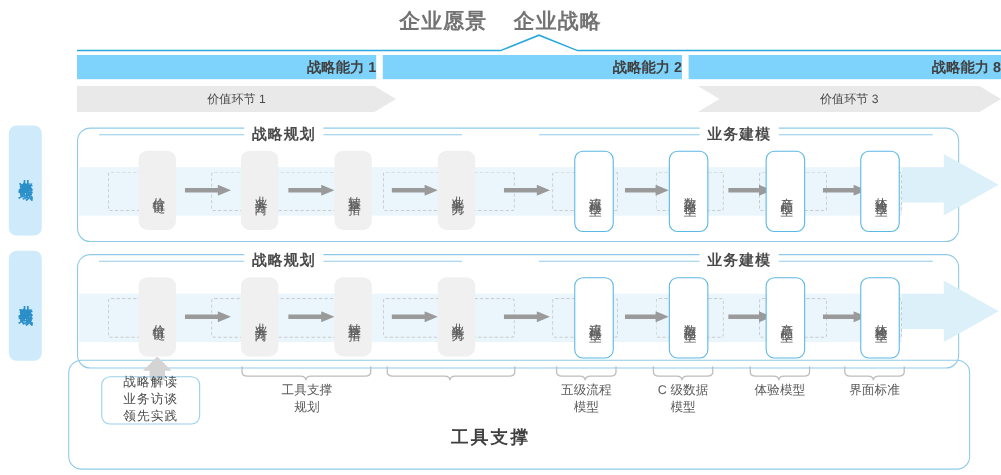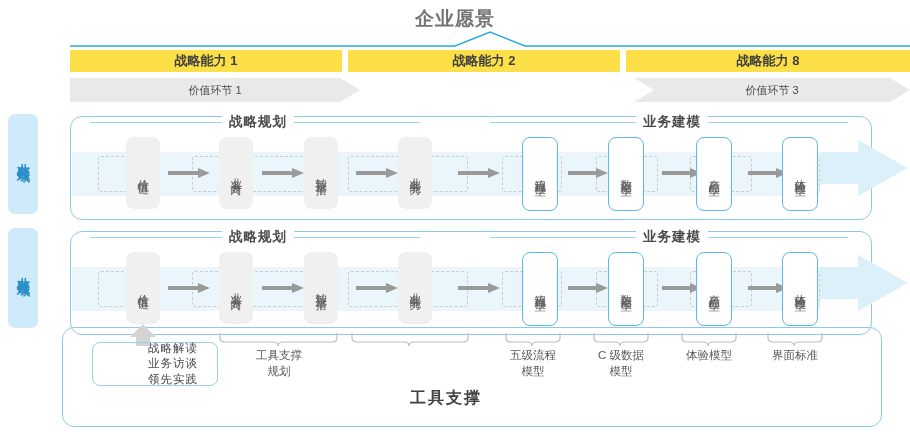--- a/index.html
+++ b/index.html
@@ -17,22 +17,22 @@
     position:absolute;left:0;top:6px;width:910px;height:26px;
     display:flex;align-items:center;justify-content:center;gap:24px;
   }
   .title-txt{
     color:#737373;font-size:19px;font-weight:bold;letter-spacing:1px;
     white-space:nowrap;
   }
   .title-connector{position:absolute;left:70px;top:30px;width:840px;height:20px;}
 
   
-  .band-cap{position:absolute;top:50px;height:22px;background:#fde047;
-    display:flex;align-items:center;justify-content:center;}
+  .band-cap{position:absolute;top:50px;height:22px;background:#7dd3fc;
+    display:flex;align-items:center;justify-content:flex-end;}
   .band-cap span{font-size:13px;font-weight:bold;color:#404040;white-space:nowrap;}
 
   .band-val-wrap{position:absolute;left:70px;top:78px;width:840px;height:24px;}
   .band-val{position:absolute;top:0;height:24px;background:#e9e9e9;
     display:flex;align-items:center;justify-content:center;}
   .band-val span{font-size:11px;color:#4a4a4a;white-space:nowrap;}
 
   
   .domain-tab{
     position:absolute;left:8px;width:30px;
@@ -82,41 +82,41 @@
   
   .brace{position:absolute;}
   .tool-lbl{
     position:absolute;text-align:center;font-size:11.5px;color:#5a5a5a;
     line-height:1.35;white-space:pre-line;
   }
   .tool-lbl.boxed{
     border:1.3px solid #9bd0ea;border-radius:8px;color:#4a4a4a;
     display:flex;align-items:center;justify-content:center;
     letter-spacing:1px;
-    padding-left:36px;
   }
 
   .tool-band{
     position:absolute;left:62px;top:327px;width:818px;height:98px;
     border:1.4px solid #8fcbe8;border-radius:12px;background:transparent;
   }
   .tool-title{
     position:absolute;left:62px;top:388px;width:768px;
     text-align:center;font-size:16px;font-weight:bold;color:#404040;
     letter-spacing:2px;
   }
   .up-arrow{position:absolute;}
 </style>
 </head>
 <body>
 
 <div class="stage">
 
   <div class="title-row">
     <div class="title-txt">企业愿景</div>
+    <div class="title-txt">企业战略</div>
   </div>
   <svg class="title-connector" viewBox="0 0 840 20">
     <polyline points="0,16 385,16 420,2 455,16 840,16" fill="none" stroke="#29a8e0" stroke-width="1.4"></polyline>
   </svg>
 
   <div class="band-cap" style="left:70px;width:272px;">
     <span>战略能力 1</span>
   </div>
   <div class="band-cap" style="left:348px;width:272px;">
     <span>战略能力 2</span>

